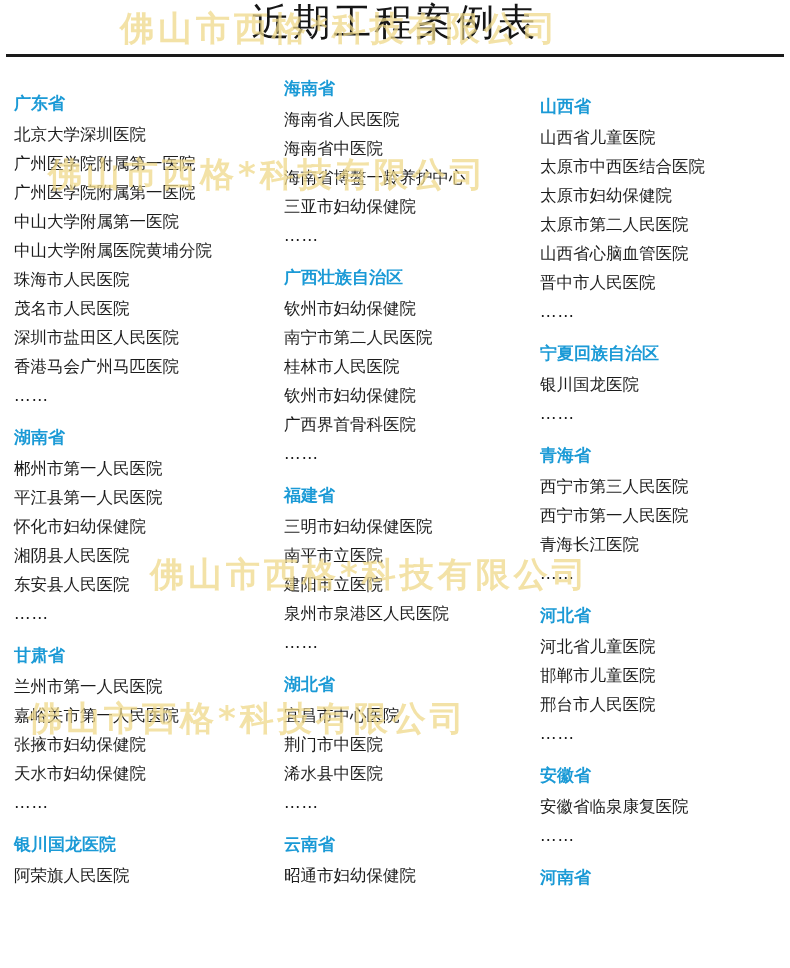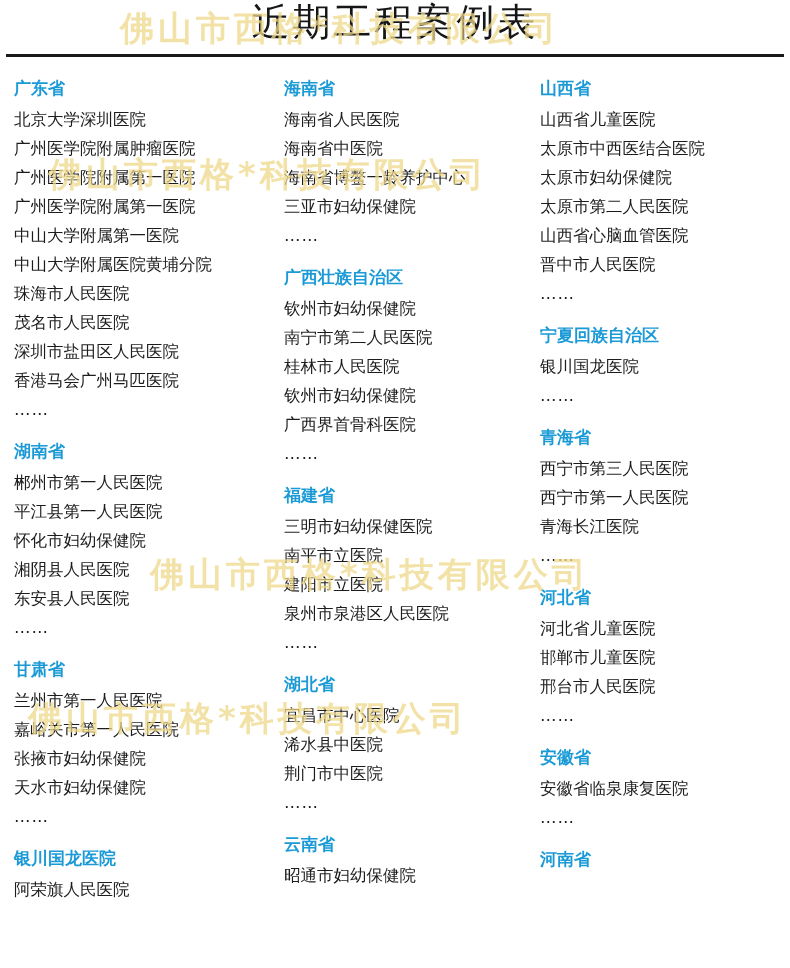--- a/index.html
+++ b/index.html
@@ -65,21 +65,21 @@
     height: 3px;
     background: #1a1a1a;
     margin: 10px 6px 0 6px;
   }
   .columns {
     position: relative;
     z-index: 1;
     display: flex;
     padding: 18px 14px 0 14px;
     box-sizing: border-box;
-    align-items: flex-start;
+    align-items: flex-end;
   }
   .col {
     box-sizing: border-box;
   }
   .col-1 { width: 272px; padding-right: 6px; }
   .col-2 { width: 258px; padding-right: 6px; }
   .col-3 { width: 238px; }
 
   .group {
     margin-bottom: 14px;
@@ -119,21 +119,20 @@
   </div>
 
   <h1 class="title">近期工程案例表</h1>
   <div class="divider"></div>
 
   <div class="columns">
     <div class="col col-1">
         <div class="group">
           <div class="province">广东省</div>
           <div class="item">北京大学深圳医院</div>
-          <div class="item">广州医学院附属肿瘤医院</div>
           <div class="item">广州医学院附属第一医院</div>
           <div class="item">广州医学院附属第一医院</div>
           <div class="item">中山大学附属第一医院</div>
           <div class="item">中山大学附属医院黄埔分院</div>
           <div class="item">珠海市人民医院</div>
           <div class="item">茂名市人民医院</div>
           <div class="item">深圳市盐田区人民医院</div>
           <div class="item">香港马会广州马匹医院</div>
           <div class="ellipsis">……</div>
         </div>
@@ -181,22 +180,22 @@
           <div class="province">福建省</div>
           <div class="item">三明市妇幼保健医院</div>
           <div class="item">南平市立医院</div>
           <div class="item">建阳市立医院</div>
           <div class="item">泉州市泉港区人民医院</div>
           <div class="ellipsis">……</div>
         </div>
         <div class="group">
           <div class="province">湖北省</div>
           <div class="item">宜昌市中心医院</div>
+          <div class="item">荆门市中医院</div>
           <div class="item">浠水县中医院</div>
-          <div class="item">荆门市中医院</div>
           <div class="ellipsis">……</div>
         </div>
         <div class="group">
           <div class="province">云南省</div>
           <div class="item">昭通市妇幼保健院</div>
         </div>
       </div>
     <div class="col col-3">
         <div class="group">
           <div class="province">山西省</div>

